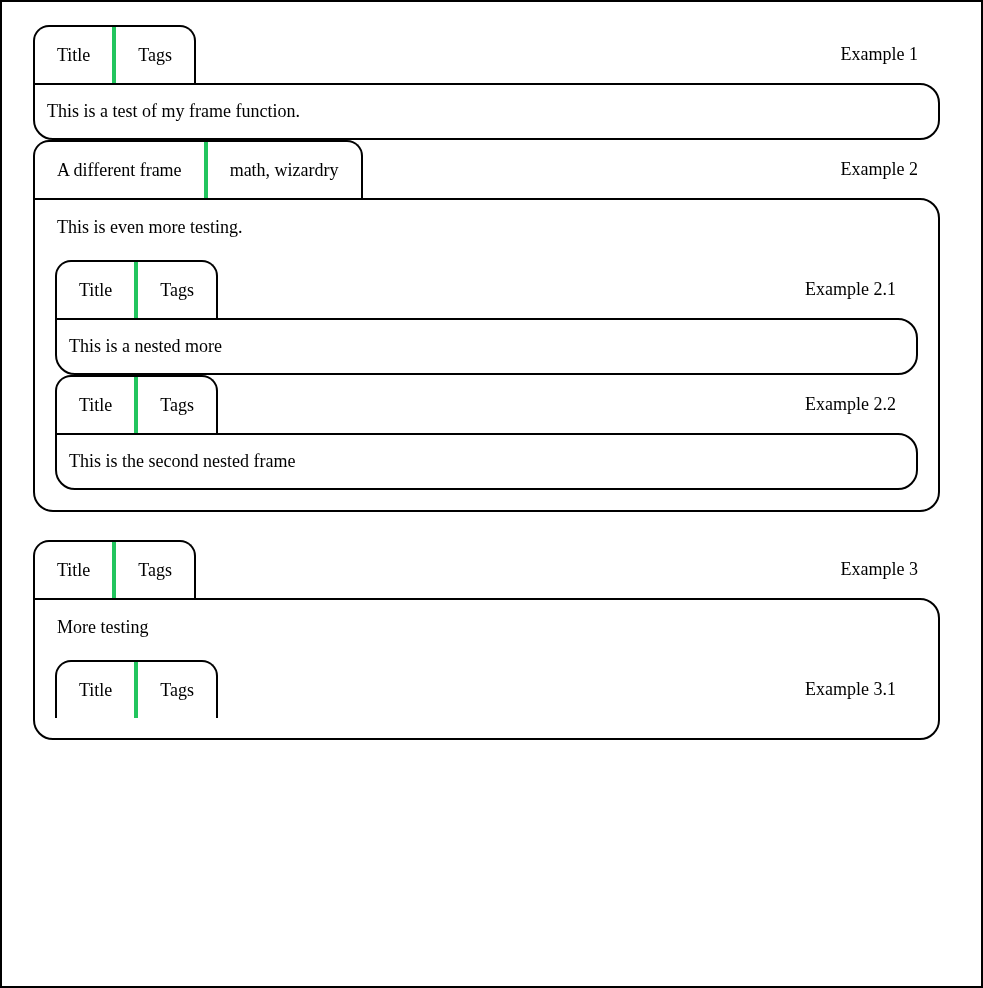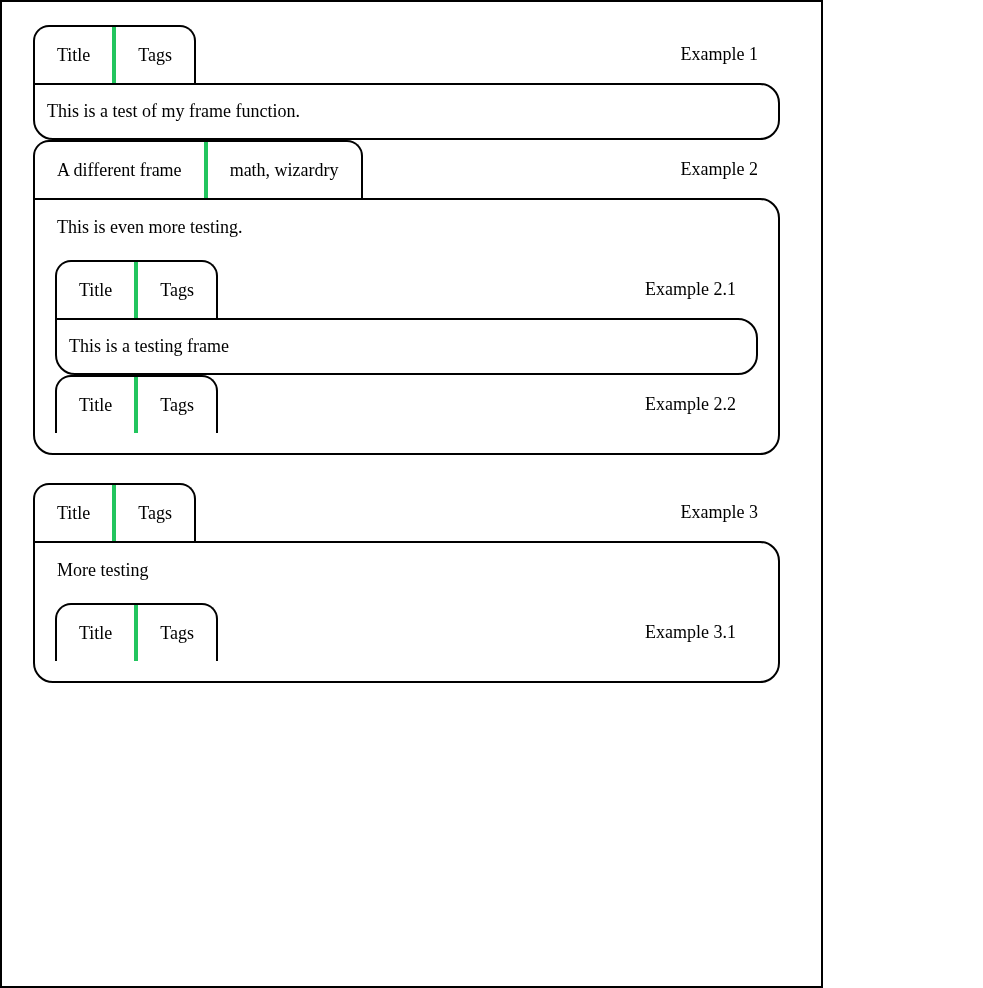--- a/index.html
+++ b/index.html
@@ -1,19 +1,19 @@
 <!DOCTYPE html>
 <html><head>
 <meta charset="utf-8">
 <style>
   * { margin: 0; padding: 0; box-sizing: border-box; }
   html, body { background: #ffffff; }
   .page {
     position: relative;
-    width: 823px;
+    width: 983px;
     height: 988px;
     background: #ffffff;
     border: 2px solid #000000;
     padding: 23px 41px 0 31px;
     font-family: "Liberation Serif", "DejaVu Serif", serif;
     font-size: 18px;
     color: #000000;
     overflow: hidden;
   }
 
@@ -100,32 +100,35 @@
 
       <div class="frame">
         <div class="tab-row">
           <div class="tab">
             <div class="tab-cell title">Title</div>
             <div class="tab-cell tags">Tags</div>
           </div>
           <div class="example-label">Example 2.1</div>
         </div>
         <div class="frame-body simple">
-          <span>This is a testing frame</span>
+          <span>This is a nested more</span>
         </div>
       </div>
 
 
       <div class="frame">
         <div class="tab-row">
           <div class="tab">
             <div class="tab-cell title">Title</div>
             <div class="tab-cell tags">Tags</div>
           </div>
           <div class="example-label">Example 2.2</div>
+        </div>
+        <div class="frame-body simple">
+          <span>This is the second nested frame</span>
         </div>
       </div>
 
     </div>
   </div>
 
   <div class="frame-gap"></div>
 
   <div class="frame">
     <div class="tab-row">

